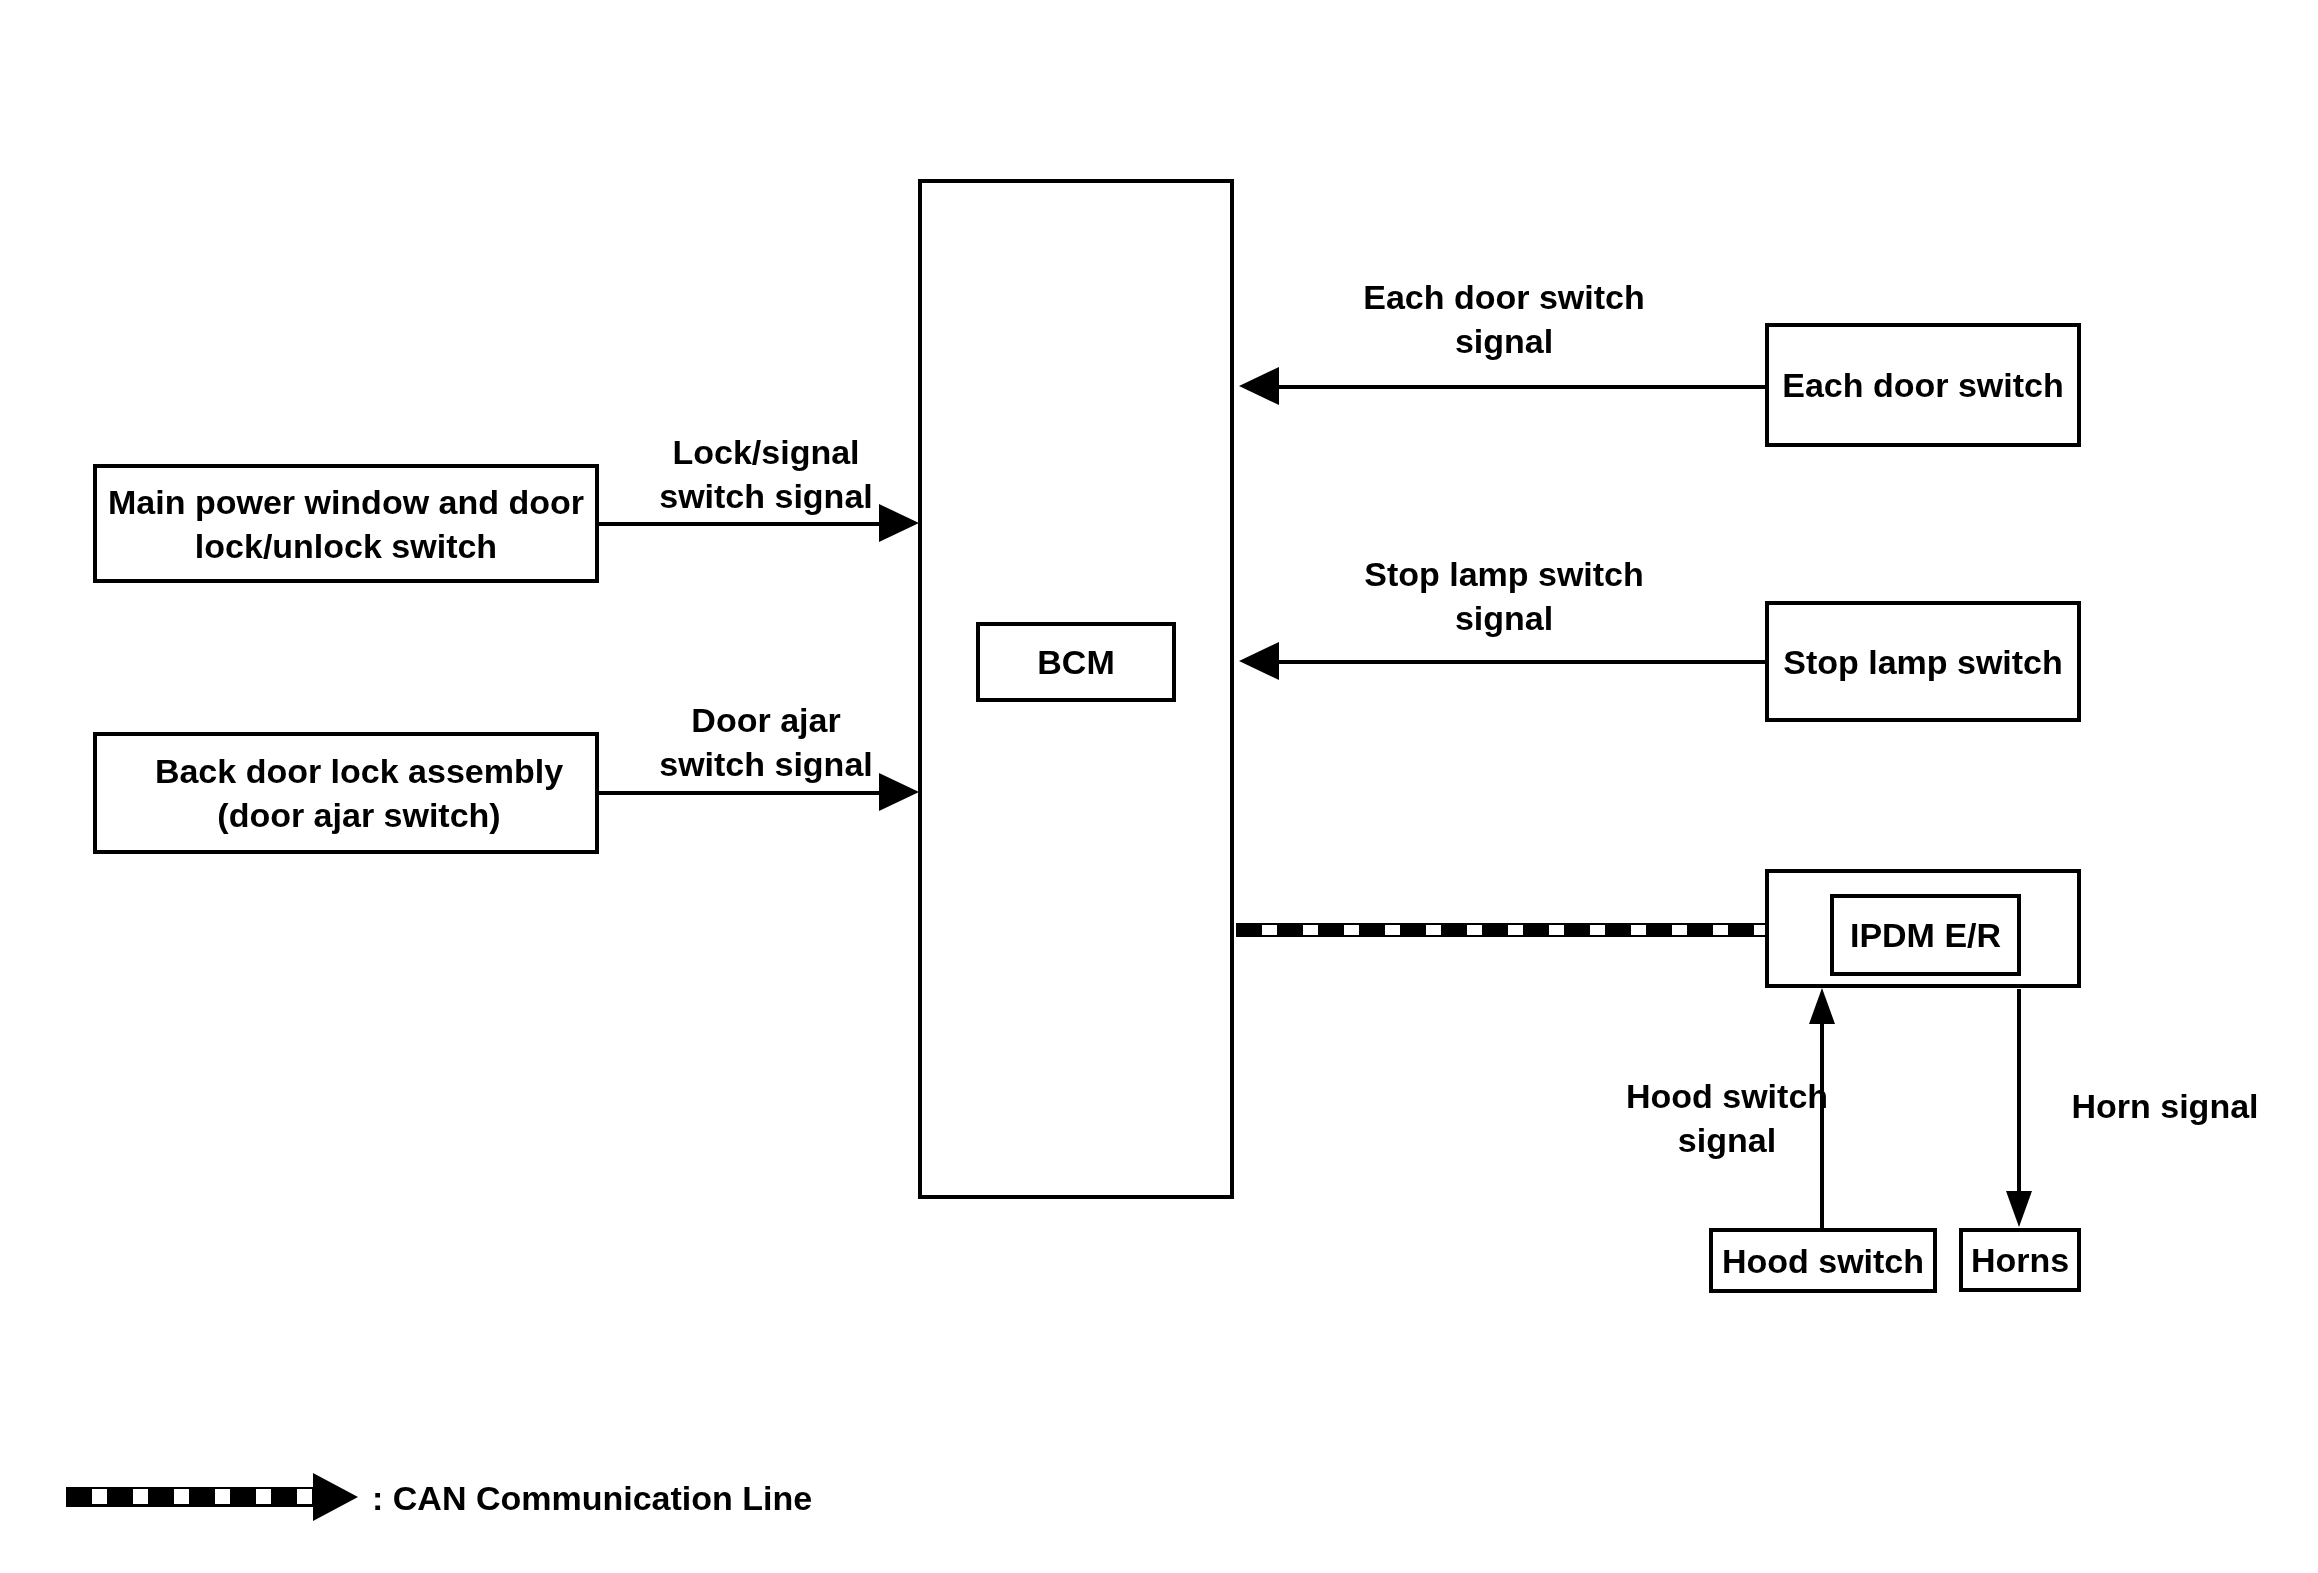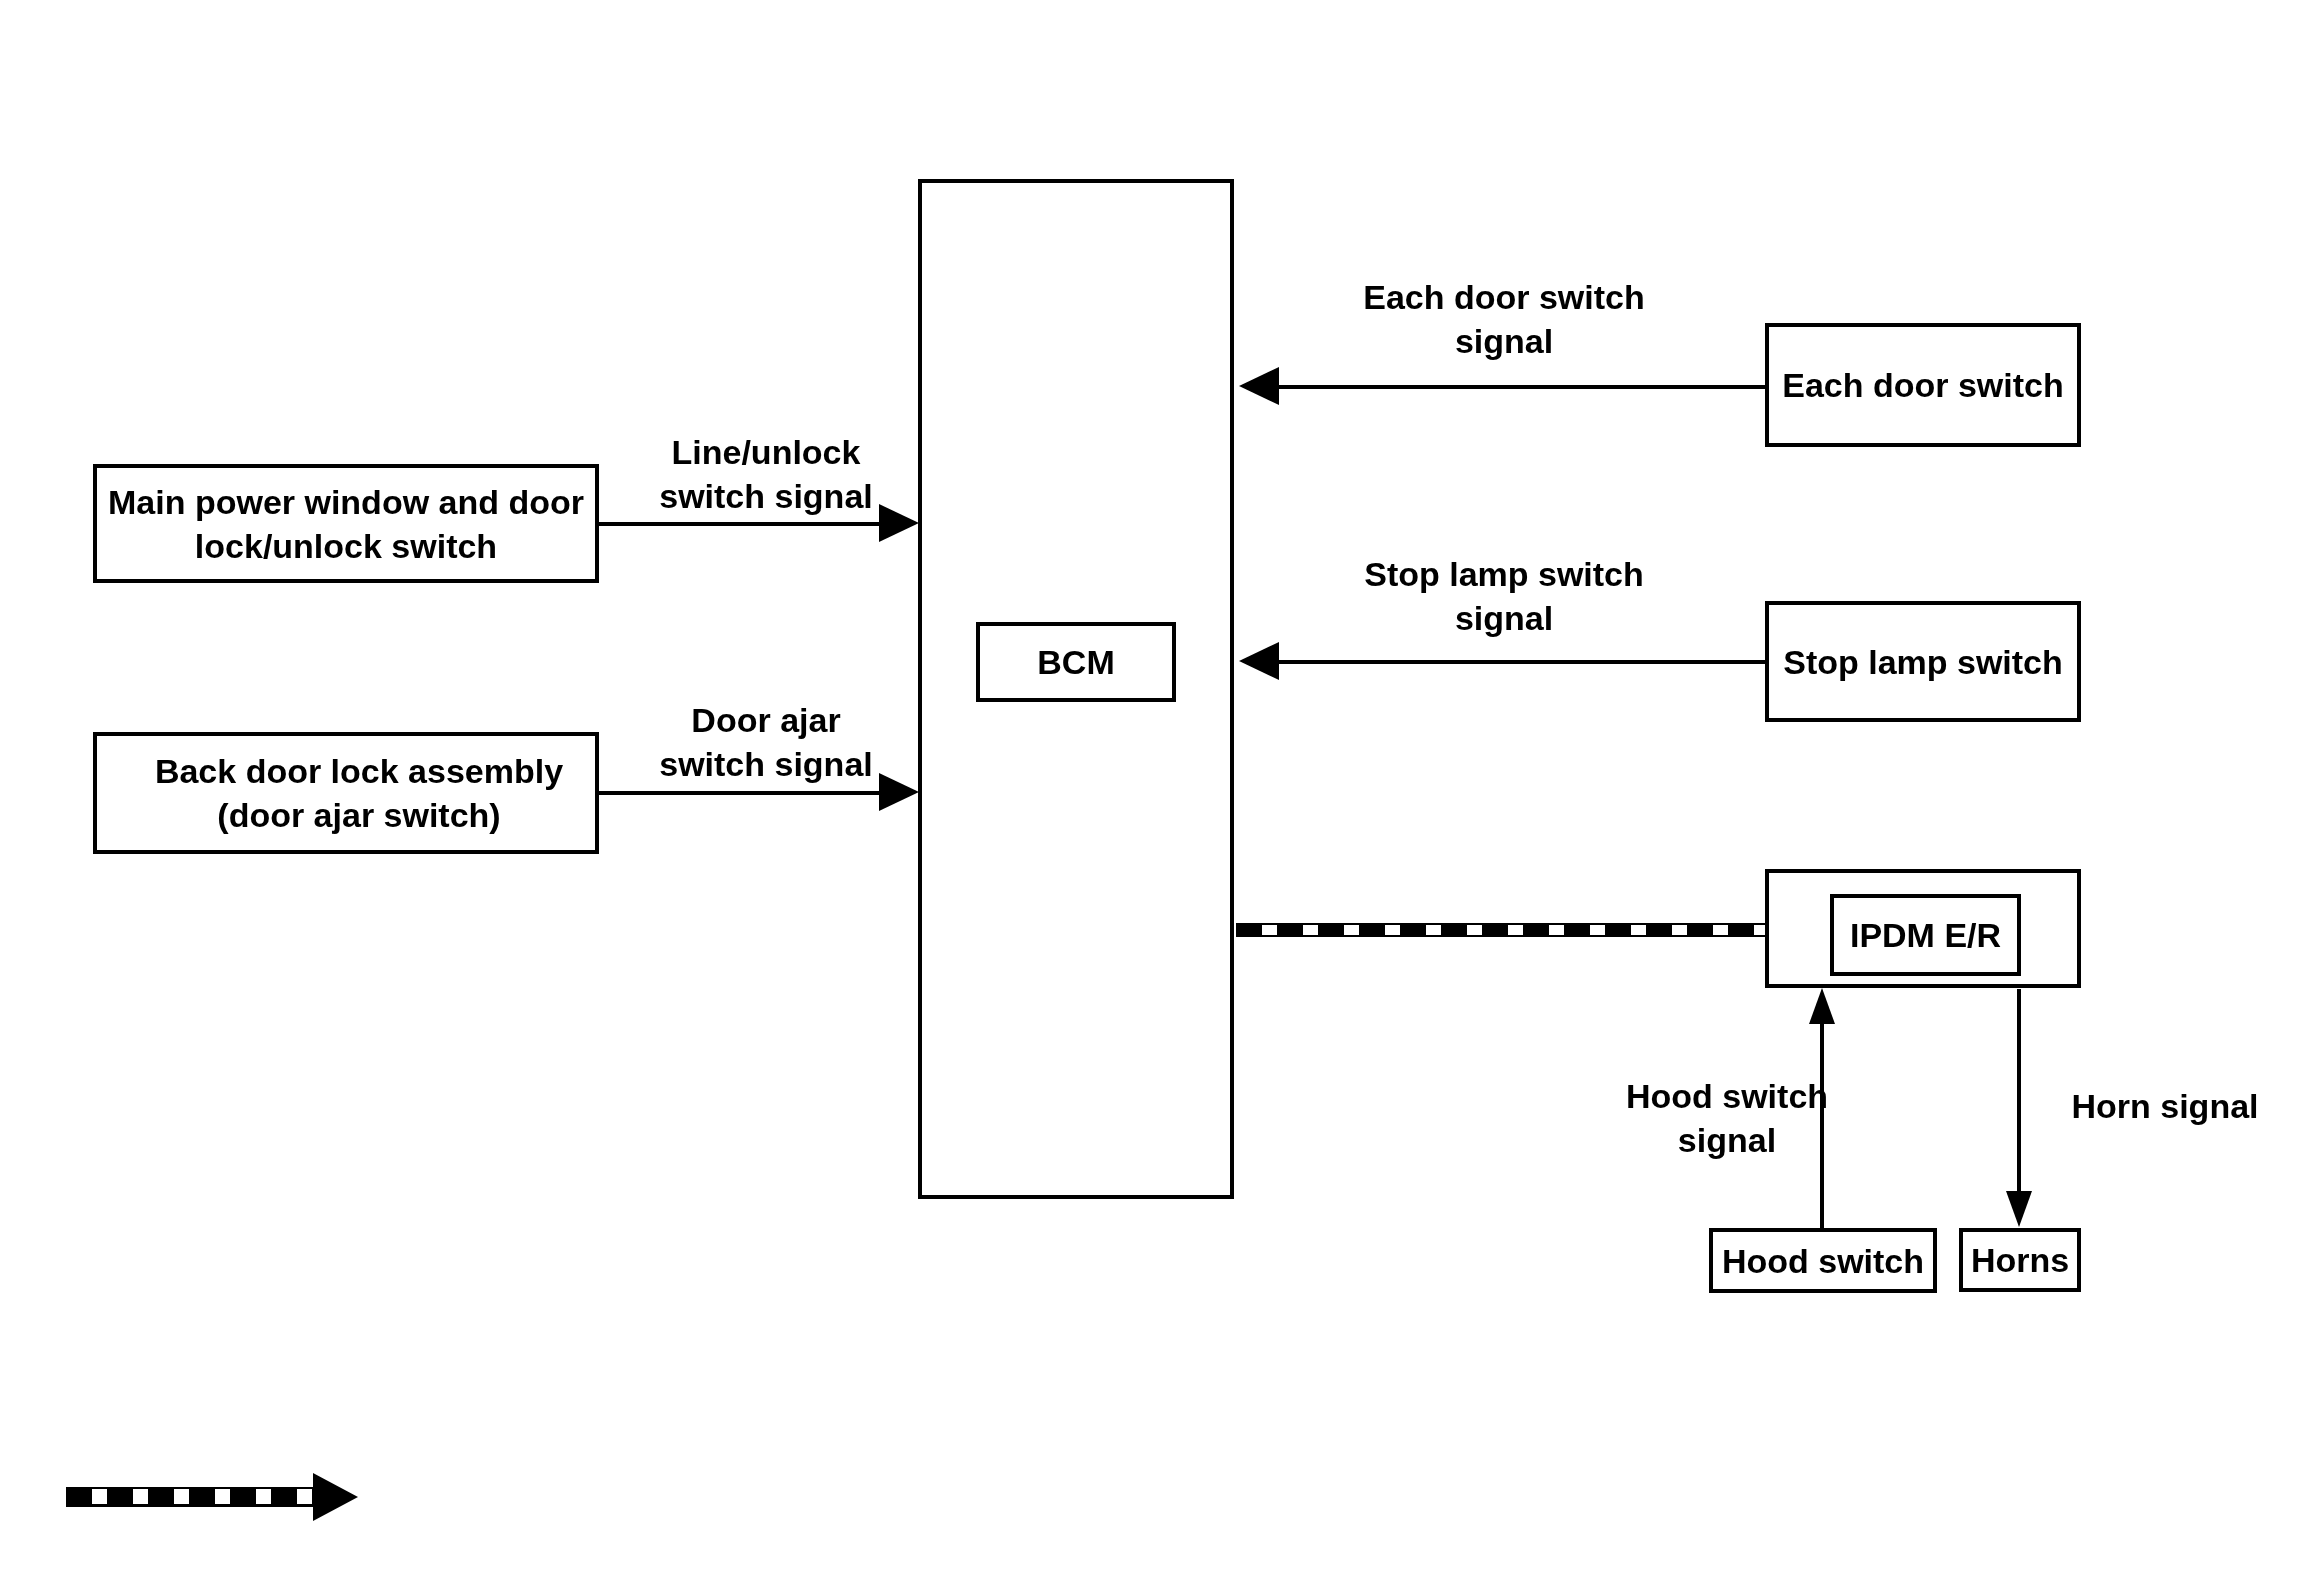--- a/index.html
+++ b/index.html
@@ -188,21 +188,21 @@
     <div class="dashes"></div>
   </div>
 
   <div class="vline hood-line"></div>
   <div class="arrow-up hood-head"></div>
 
   <div class="vline horn-line"></div>
   <div class="arrow-down horn-head"></div>
 
   <div class="label lock-signal-label">
-    <span class="line">Line/unlock</span>
+    <span class="line">Lock/signal</span>
     <span class="line">switch signal</span>
   </div>
   <div class="label ajar-signal-label">
     <span class="line">Door ajar</span>
     <span class="line">switch signal</span>
   </div>
   <div class="label eachdoor-signal-label">
     <span class="line">Each door switch</span>
     <span class="line">signal</span>
   </div>
@@ -215,15 +215,16 @@
     <span class="line">signal</span>
   </div>
   <div class="label horn-signal-label">
     <span class="line">Horn signal</span>
   </div>
 
   <div class="legend-bar">
     <div class="dashes"></div>
   </div>
   <div class="legend-head"></div>
+  <div class="legend-text">: CAN Communication Line</div>
 
 </div>
 
 
 </body></html>

